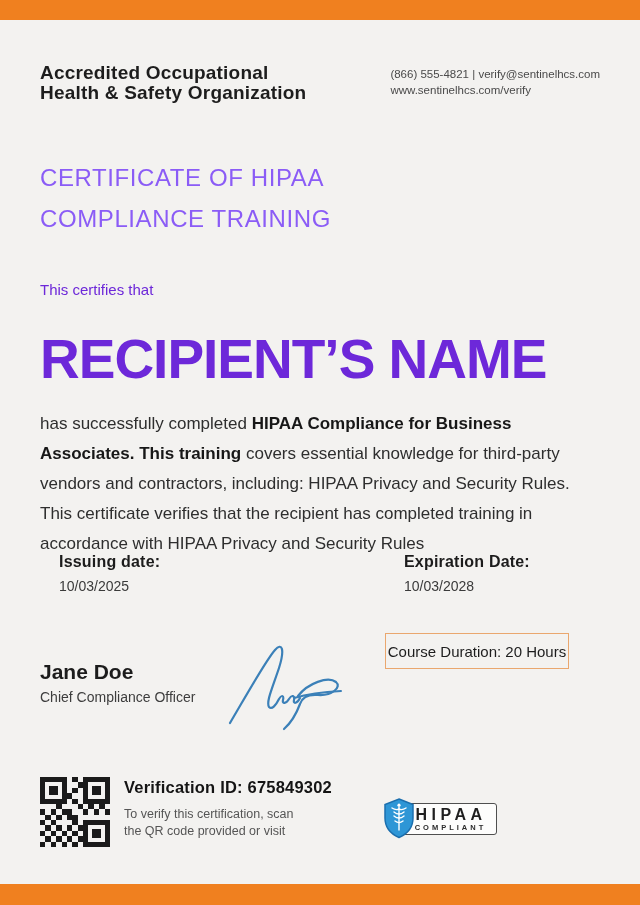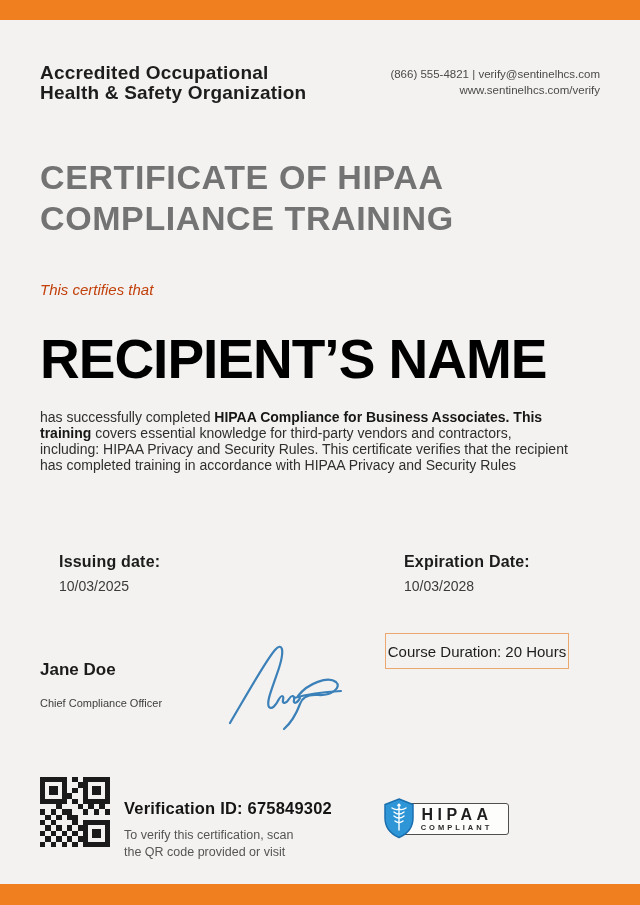--- a/index.html
+++ b/index.html
@@ -7,60 +7,60 @@
     position:relative;width:640px;height:905px;margin:0 auto;
     background:#f3f2f0;overflow:hidden;
     font-family:"Liberation Sans",sans-serif;color:#1f1f1f;
   }
   .accent-bar{position:absolute;left:0;right:0;height:20px;background:#f0801f;}
   .accent-bar.top{top:0;}
   .accent-bar.bottom{bottom:0;height:21px;}
 
   .header{position:absolute;left:40px;right:40px;top:63px;display:flex;justify-content:space-between;align-items:flex-start;}
   .org-name{font-size:19px;font-weight:bold;line-height:20px;color:#1d1d1d;letter-spacing:.2px;}
-  .contact{text-align:right;font-size:11.5px;line-height:16px;color:#4a4a4a;padding-top:3px;}
+  .contact{text-align:left;font-size:11.5px;line-height:16px;color:#4a4a4a;padding-top:3px;}
 
-  .title{position:absolute;left:40px;top:157px;font-size:34px;font-weight:bold;line-height:41px;letter-spacing:.6px;color:#737373;}
+  .title{position:absolute;left:40px;top:157px;font-size:24px;font-weight:normal;line-height:41px;letter-spacing:.6px;color:#8b5cf6;}
 
-  .certifies{position:absolute;left:40px;top:281px;font-size:15px;color:#c2410c;font-style:italic;}
+  .certifies{position:absolute;left:40px;top:281px;font-size:15px;color:#6d28d9;}
 
-  .recipient{position:absolute;left:40px;top:327px;font-size:55px;font-weight:bold;letter-spacing:-1px;color:#000000;white-space:nowrap;}
+  .recipient{position:absolute;left:40px;top:327px;font-size:55px;font-weight:bold;letter-spacing:-1px;color:#6d28d9;white-space:nowrap;}
 
-  .body-text{position:absolute;left:40px;top:409px;width:532px;font-size:14px;line-height:16px;color:#2e2e2e;}
+  .body-text{position:absolute;left:40px;top:409px;width:532px;font-size:17px;line-height:30px;color:#2e2e2e;}
   .body-text .bold{font-weight:bold;color:#171717;}
 
   .dates{position:absolute;left:40px;top:553px;width:560px;}
   .date-col{position:absolute;top:0;margin-left:19px;}
   .date-col.issue{left:0;}
   .date-col.expire{left:345px;}
   .date-label{font-size:16px;font-weight:bold;color:#1c1c1c;letter-spacing:.2px;}
   .date-value{margin-top:7px;font-size:14px;color:#3a3a3a;}
 
   .signer{position:absolute;left:40px;top:660px;}
-  .signer-name{font-size:17px;font-weight:bold;color:#1c1c1c;}
-  .signer-title{margin-top:17px;font-size:11px;color:#3d3d3d;}
+  .signer-name{font-size:21px;font-weight:bold;color:#1c1c1c;}
+  .signer-title{margin-top:5px;font-size:14px;color:#3d3d3d;}
 
   .signature{position:absolute;left:208px;top:628px;width:135px;height:105px;}
 
   .course-box{
     position:absolute;left:385px;top:633px;width:184px;height:36px;
     border:1.5px solid #eaa76e;box-sizing:border-box;
     display:flex;align-items:center;justify-content:center;
     font-size:15px;color:#1d1d1d;
   }
 
   .qr{position:absolute;left:40px;top:777px;width:70px;height:70px;}
 
-  .verify{position:absolute;left:124px;top:778px;margin-top:21px;}
+  .verify{position:absolute;left:124px;top:778px;}
   .verify-id{font-size:16.5px;font-weight:bold;color:#141414;letter-spacing:.2px;}
   .verify-note{margin-top:9px;font-size:12.5px;line-height:17px;color:#555;}
 
   .badge{position:absolute;left:382px;top:797px;width:140px;height:46px;}
   .badge-box{
-    position:absolute;left:19px;top:6px;width:108px;height:32px;
+    position:absolute;left:19px;top:6px;width:96px;height:32px;
     background:#fdfdfc;border:1.2px solid #4f4f4f;border-radius:3px;
     box-sizing:border-box;text-align:center;
   }
   .badge-hipaa{font-size:16px;font-weight:bold;letter-spacing:4.5px;color:#1f1f1f;line-height:17px;margin-top:2px;margin-left:4px;}
   .badge-compliant{font-size:7.5px;font-weight:bold;letter-spacing:3px;color:#2b2b2b;margin-left:3px;}
   .badge-shield{position:absolute;left:0;top:0;width:34px;height:42px;}
 </style>
 </head>
 <body>
 

